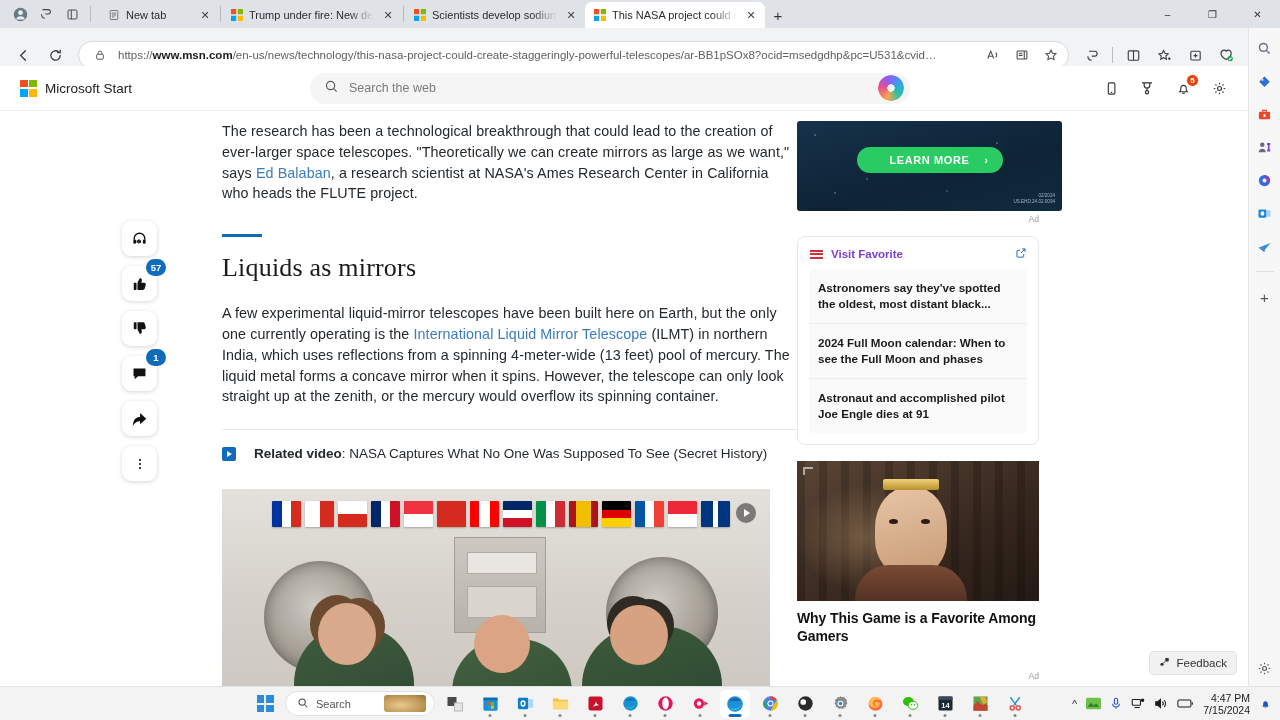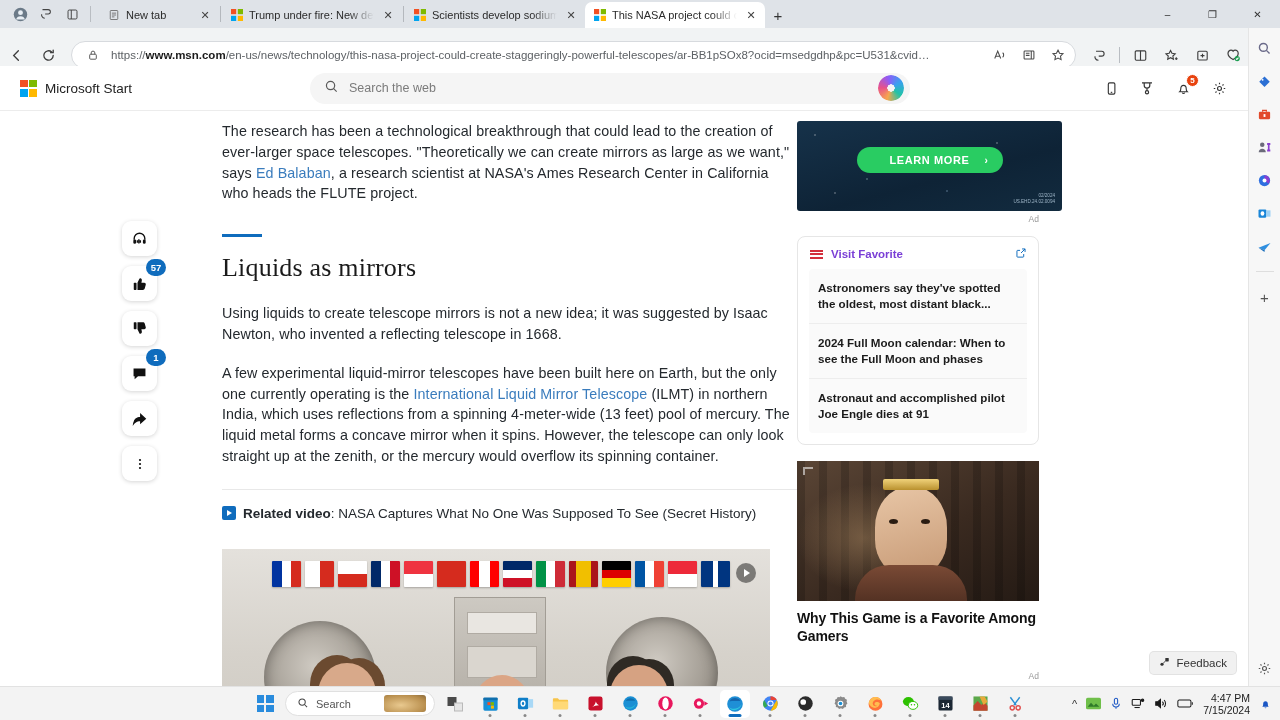--- a/index.html
+++ b/index.html
@@ -42,21 +42,21 @@
   .tab-div { width:1px; height:16px; background:#b4b8bd; align-self:center; margin:0 1px; }
   .newtab { width:26px; height:26px; display:flex; align-items:center; justify-content:center;
             font-size:15px; color:#333; }
 
   .wincontrols { position:absolute; right:0; top:0; height:28px; display:flex; }
   .wc { width:45px; height:28px; display:flex; align-items:center; justify-content:center;
         font-size:10px; color:#333; }
 
   
   .toolbar { height:54px; background:#f1f3f4; display:flex; align-items:center;
-             padding:0 1px; gap:2px; }
+             padding:0 8px; gap:2px; }
   .tbtn { width:30px; height:30px; border-radius:5px; display:flex; align-items:center;
           justify-content:center; color:#4a4a4a; font-size:14px; flex:none; }
   .omnibox {
     flex:1; height:28px; background:#fff; border-radius:14px; display:flex;
     align-items:center; padding:0 6px 0 10px; margin:0 6px; gap:7px;
     border:1px solid #d7dade;
   }
   .omnibox .url { flex:1; font-size:11.5px; color:#5d6165; white-space:nowrap;
                   overflow:hidden; }
   .omnibox .url b { color:#1b1b1b; font-weight:600; }
@@ -106,21 +106,21 @@
 
   .article { width:575px; flex:none; padding-top:10px; }
   .article p { font-size:14.3px; line-height:20.8px; color:#24292e; margin-bottom:18px;
                letter-spacing:.1px; }
   .article a { color:#3a7cbd; text-decoration:none; }
   .h2wrap { margin:30px 0 20px; }
   .h2rule { width:40px; height:3px; background:#0f6cbd; margin-bottom:16px; }
   .article h2 { font-family:"Liberation Serif", serif; font-size:26px; font-weight:400;
                 color:#1a1a1a; letter-spacing:.2px; }
   .sep { height:1px; background:#e8e8e8; margin:22px 0 16px; }
-  .relvid { display:flex; align-items:center; gap:7px; font-size:13.5px; color:#24292e;
+  .relvid { display:flex; align-items:center; gap:18px; font-size:13.5px; color:#24292e;
             margin-bottom:28px; }
   .playchip { width:14px; height:14px; border-radius:2px; background:#0f6cbd; flex:none;
               display:flex; align-items:center; justify-content:center; }
   .playchip:after { content:""; border-left:5px solid #fff; border-top:3.5px solid transparent;
                     border-bottom:3.5px solid transparent; margin-left:1px; }
   .relvid b { font-weight:700; }
 
   
   .video { width:548px; height:250px; position:relative; overflow:hidden;
            background:linear-gradient(#d8d5d0,#c3bfb8); }
@@ -524,21 +524,20 @@
       </div>
 
       <div class="article">
         <p><span>The research has been a technological breakthrough that could lead to the creation of ever-larger space telescopes. "Theoretically we can create mirrors as large as we want," says </span><a href="#">Ed Balaban</a><span>, a research scientist at NASA's Ames Research Center in California who heads the FLUTE project.</span></p>
 
         <div class="h2wrap">
           <div class="h2rule"></div>
           <h2>Liquids as mirrors</h2>
         </div>
 
-        <p>Using liquids to create telescope mirrors is not a new idea; it was suggested by Isaac Newton, who invented a reflecting telescope in 1668.</p>
 
         <p><span>A few experimental liquid-mirror telescopes have been built here on Earth, but the only one currently operating is the </span><a href="#">International Liquid Mirror Telescope</a><span> (ILMT) in northern India, which uses reflections from a spinning 4-meter-wide (13 feet) pool of mercury. The liquid metal forms a concave mirror when it spins. However, the telescope can only look straight up at the zenith, or the mercury would overflow its spinning container.</span></p>
 
         <div class="sep"></div>
 
         <div class="relvid">
           <span class="playchip"></span>
           <span><b>Related video</b><span>: NASA Captures What No One Was Supposed To See (Secret History)</span></span>
         </div>
 

